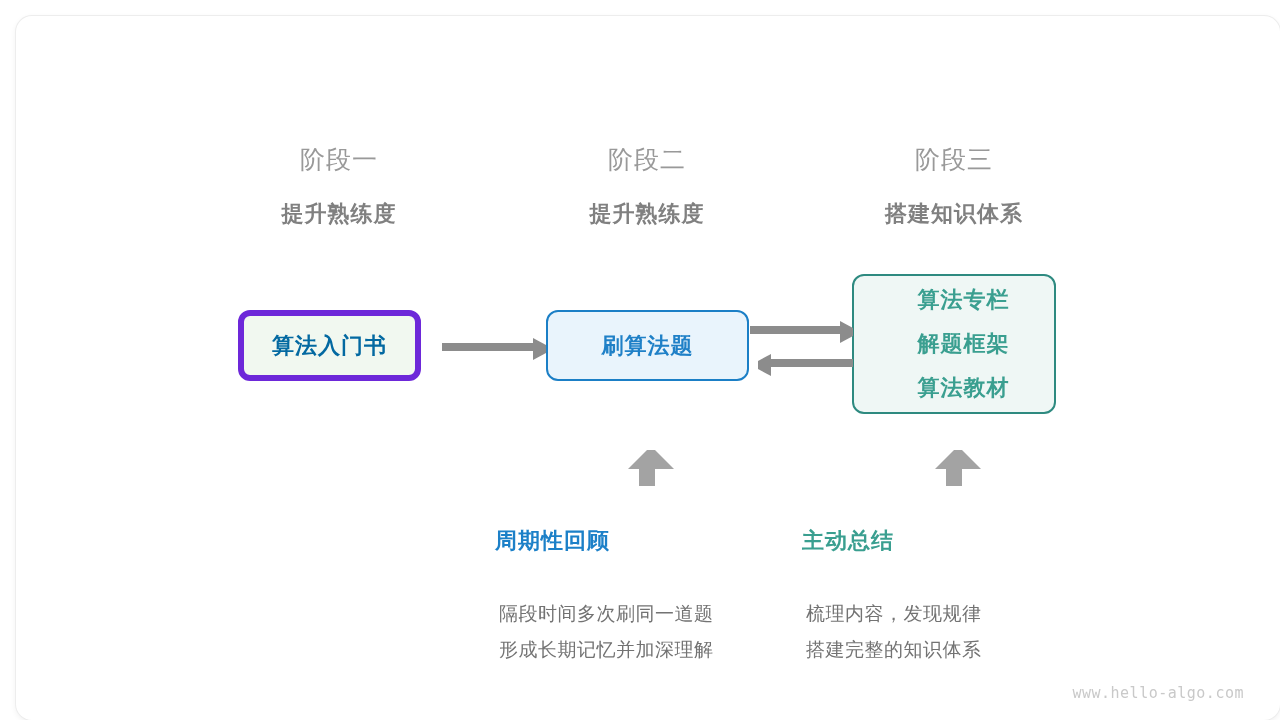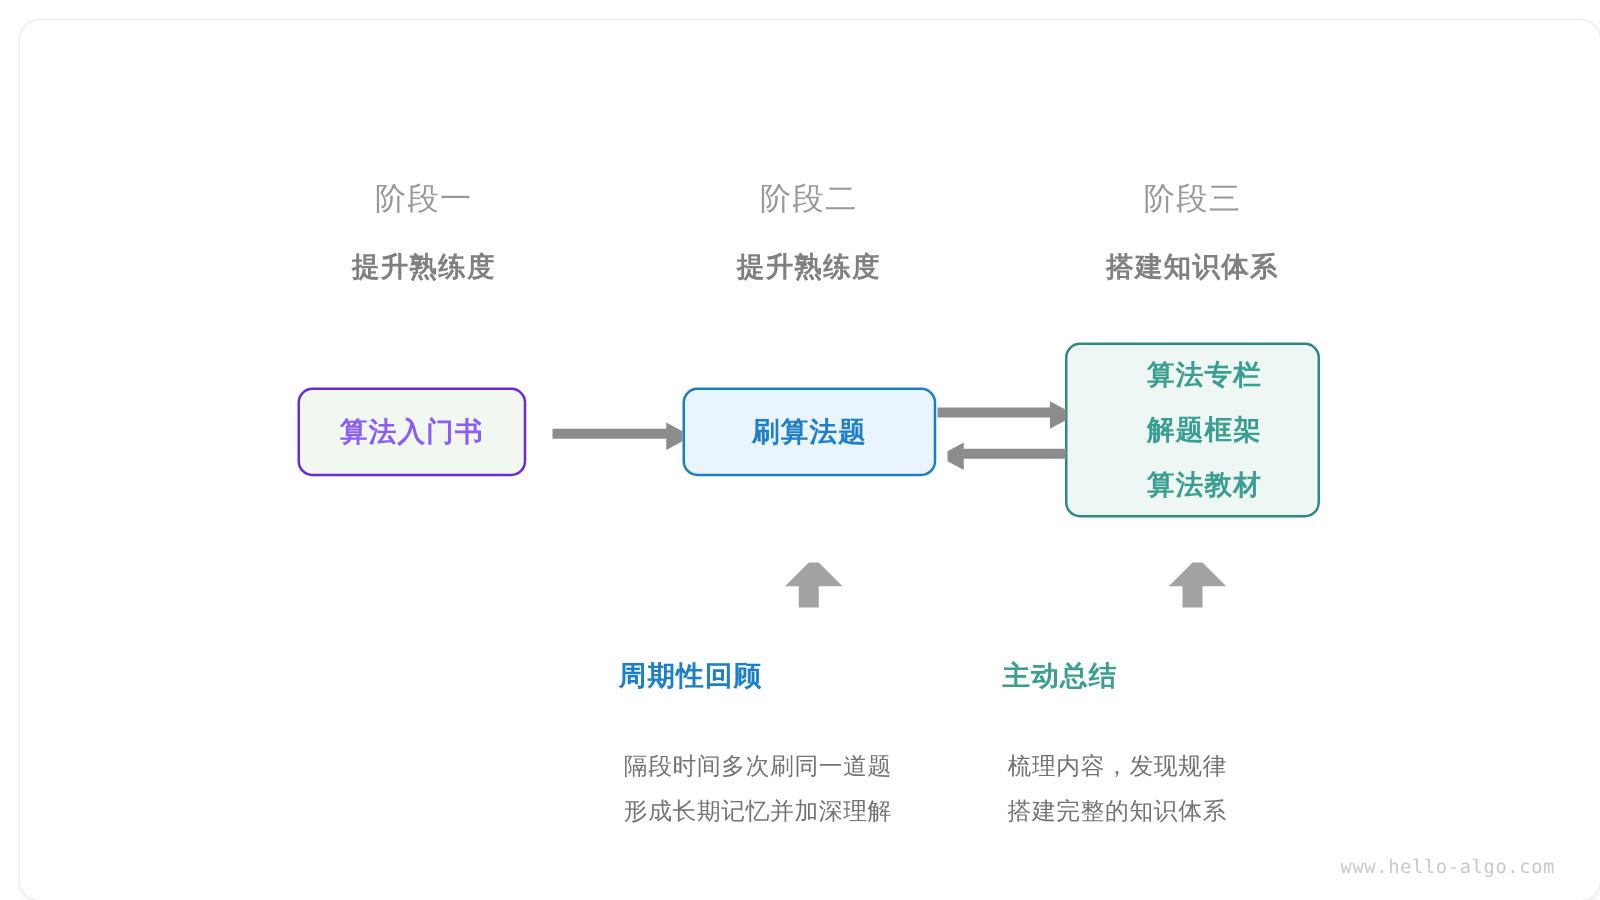--- a/index.html
+++ b/index.html
@@ -59,22 +59,22 @@
     flex-direction: column;
     align-items: center;
     justify-content: center;
     font-weight: bold;
     letter-spacing: 1px;
   }
   #box-intro-book {
     left: 230px; top: 302px;
     width: 183px; height: 71px;
     background: #f1f8f0;
-    border: 2px solid #6d28d9;
-    color: #8b5cf6;
+    border: 6px solid #6d28d9;
+    color: #0369a1;
     font-size: 22px;
   }
   #box-practice {
     left: 538px; top: 302px;
     width: 203px; height: 71px;
     background: #e9f4fc;
     border: 2px solid #1b7fc6;
     color: #1f80c7;
     font-size: 22px;
   }

